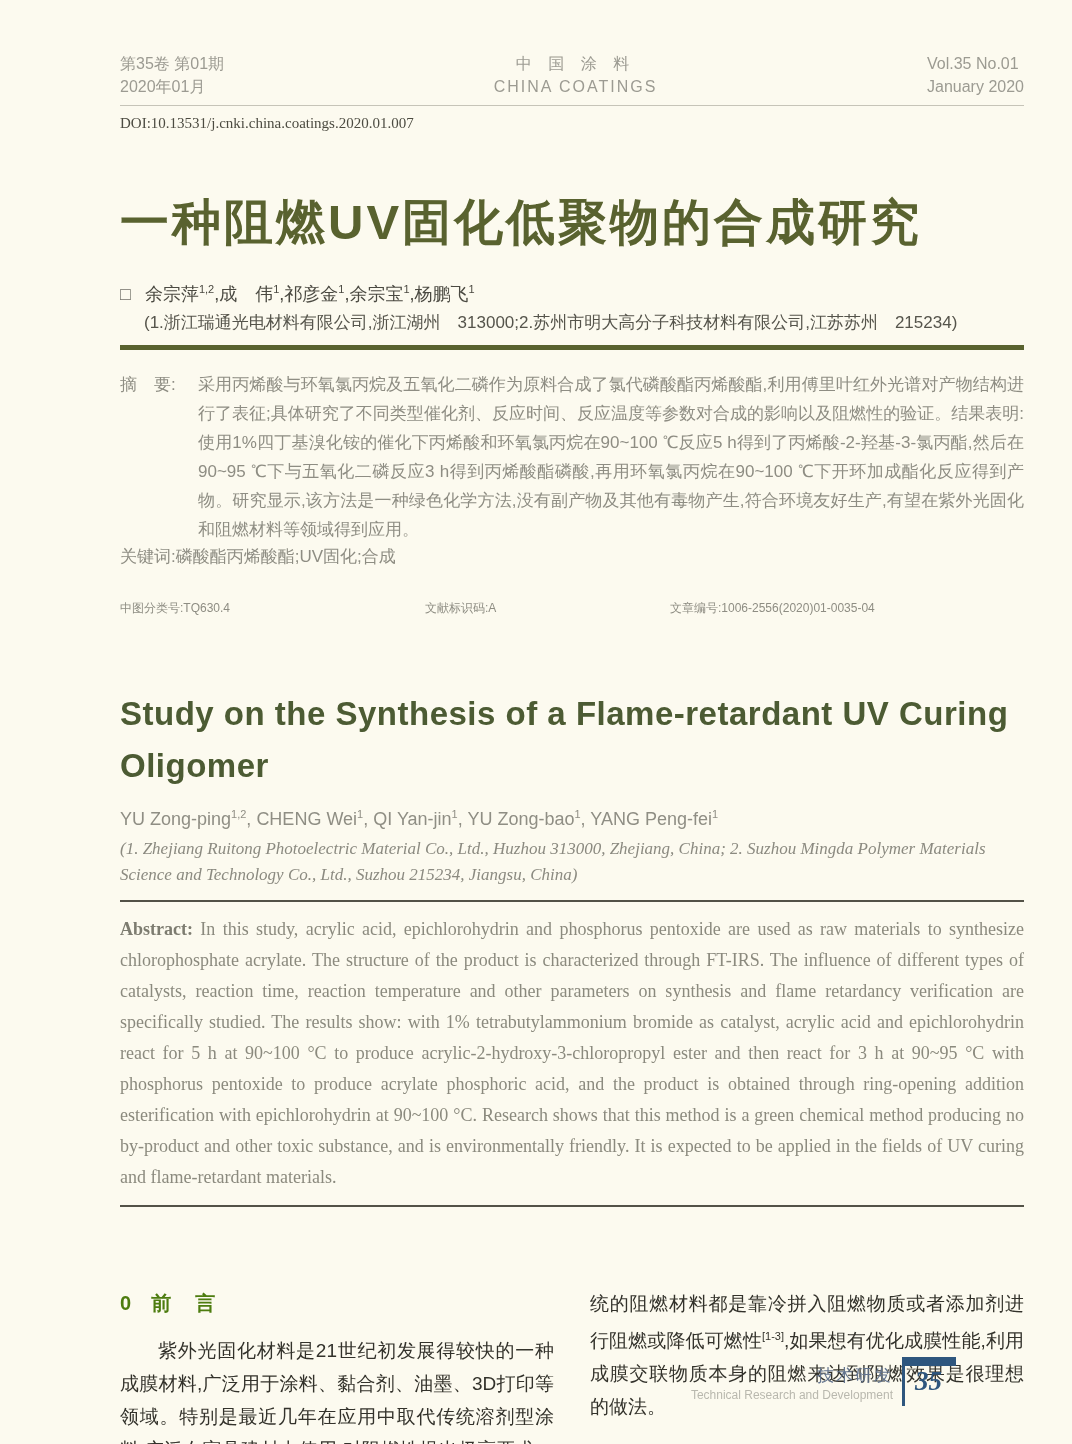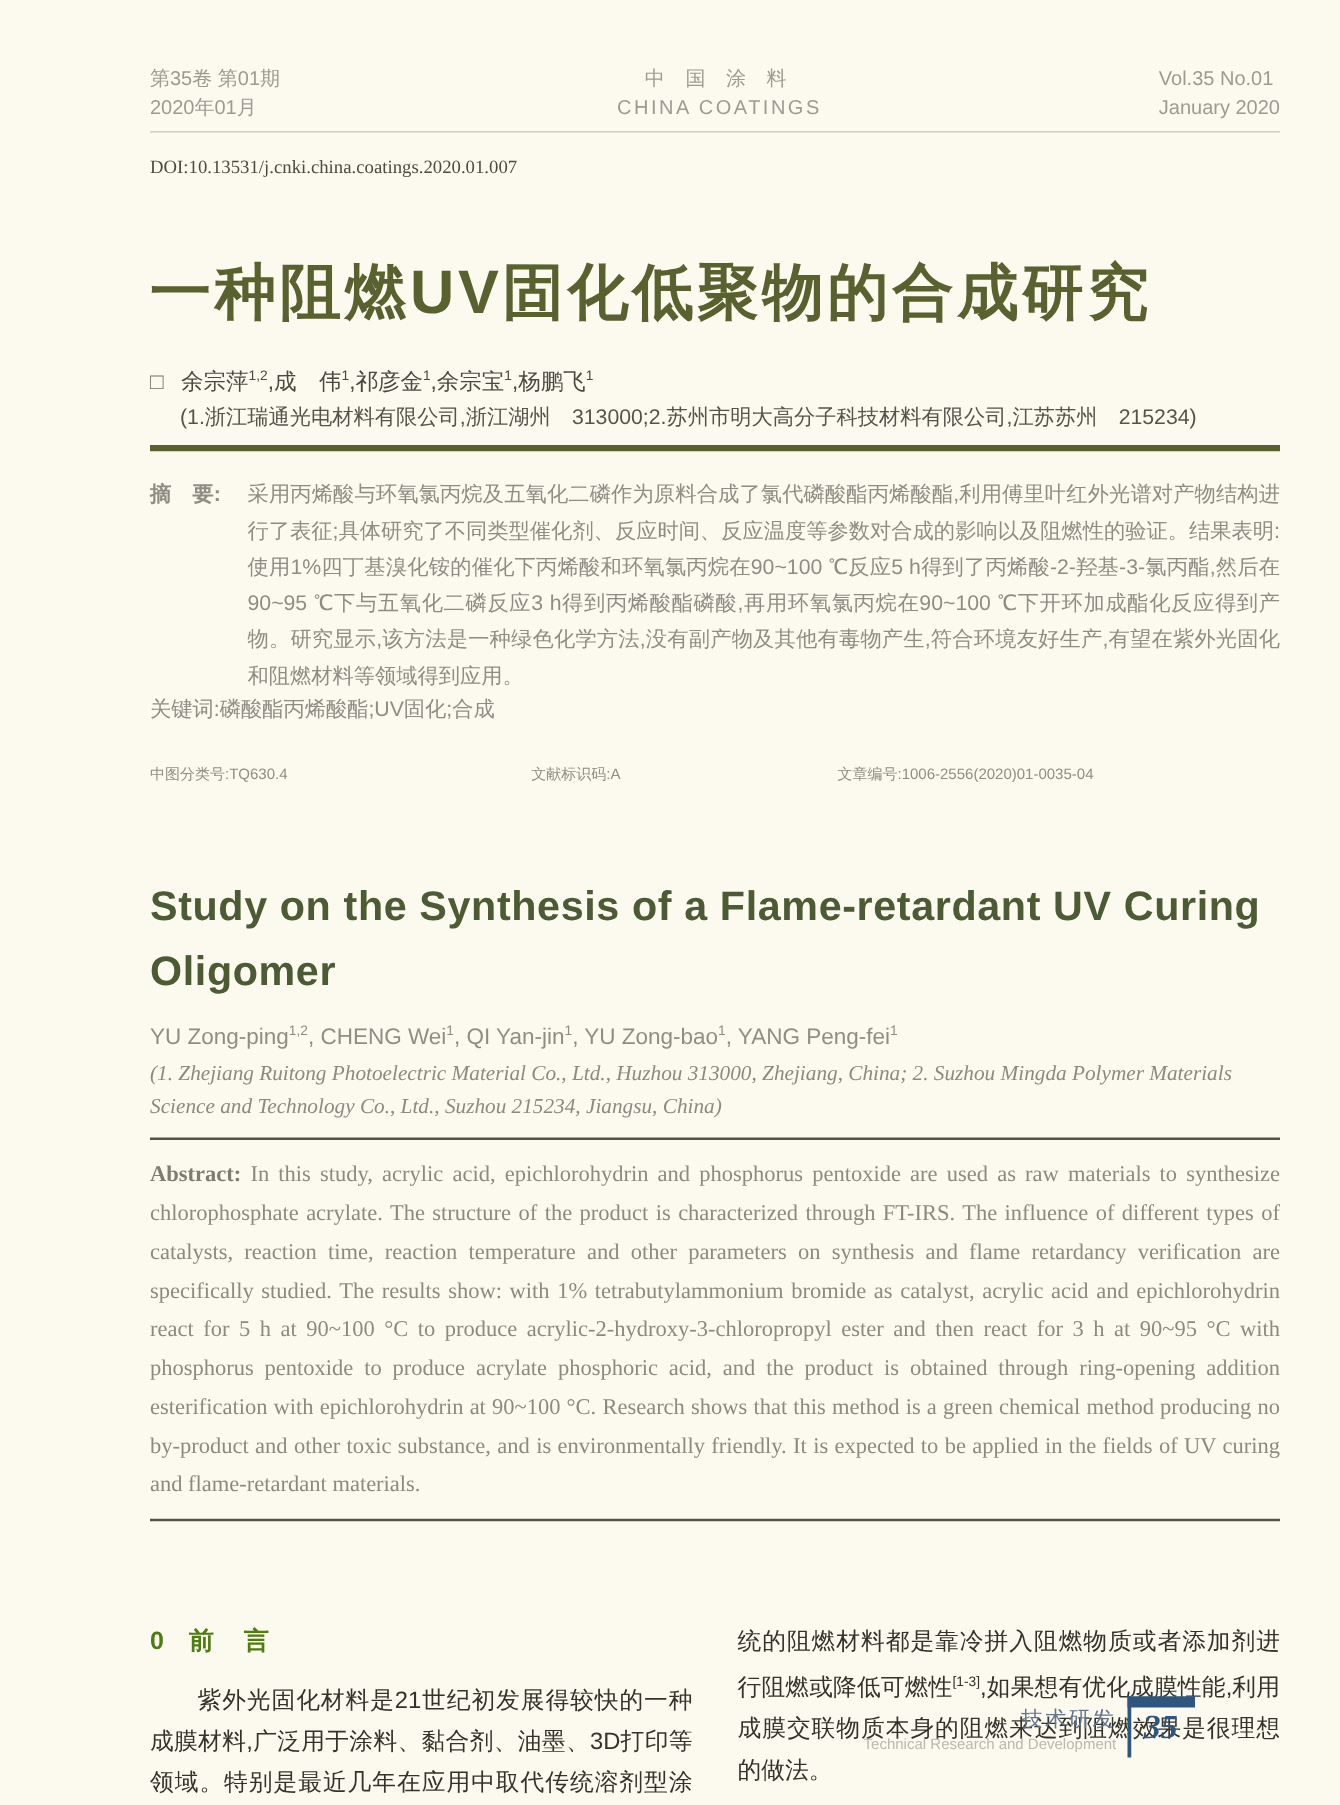--- a/index.html
+++ b/index.html
@@ -14,31 +14,31 @@
     color:#34332c;
     overflow:hidden;
   }
   
   .jheader{display:flex;justify-content:space-between;align-items:flex-start;color:#9c9b92;font-size:16px;line-height:23px;}
   .jheader .center{text-align:center;}
   .jheader .right{text-align:left;}
   .jheader .cn-sp{letter-spacing:6px;}
   .jheader .en-sp{letter-spacing:2px;}
   .header-rule{border:none;border-top:1px solid #c6c4b8;margin:7px 0 0 0;}
-  .doi{margin-top:20px;font-size:15px;color:#4c4b41;font-family:"Liberation Serif",serif;}
+  .doi{margin-top:9px;font-size:15px;color:#4c4b41;font-family:"Liberation Serif",serif;}
   
   .title-cn{margin-top:58px;font-size:49px;font-weight:bold;color:#59622f;letter-spacing:3px;white-space:nowrap;}
   .authors-cn{margin-top:26px;font-size:18px;color:#4a4941;}
   .authors-cn .marker{display:inline-block;margin-right:14px;color:#73726a;}
   .authors-cn sup{font-size:11px;}
   .affil-cn{margin-top:5px;padding-left:24px;font-size:17px;color:#55544b;}
   .olive-bar{margin-top:11px;height:5px;background:#59622f;}
   
   .abs-cn{display:flex;margin-top:20px;color:#8e8d83;font-size:17px;line-height:29px;}
-  .abs-cn .lbl{flex:0 0 78px;white-space:nowrap;font-weight:bold;}
+  .abs-cn .lbl{flex:0 0 78px;white-space:nowrap;}
   .abs-cn .txt{flex:1;text-align:justify;}
   .kw-cn{margin-top:1px;color:#8e8d83;font-size:17px;}
   .clc-row{display:flex;margin-top:32px;color:#8e8d83;font-size:12px;}
   .clc-row .c1{flex:0 0 305px;}
   .clc-row .c2{flex:0 0 245px;}
   .clc-row .c3{flex:1;}
   
   .title-en{margin-top:71px;font-size:33px;font-weight:bold;color:#4c5b33;line-height:52px;letter-spacing:.5px;}
   .authors-en{margin-top:16px;font-size:18px;color:#8f8e84;}
   .authors-en sup{font-size:11px;}

